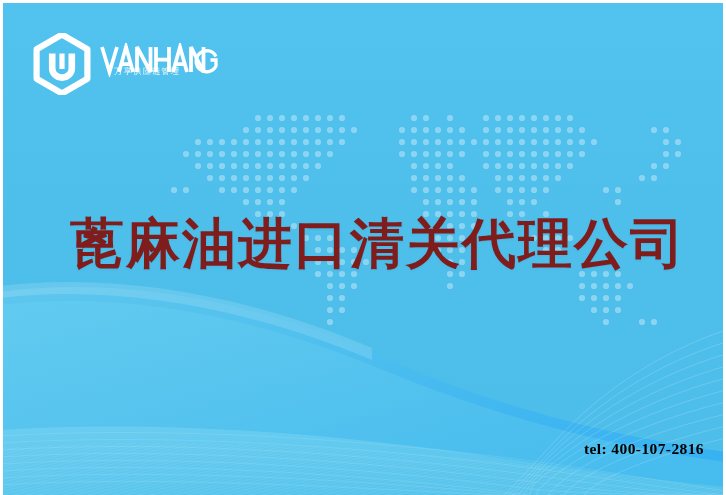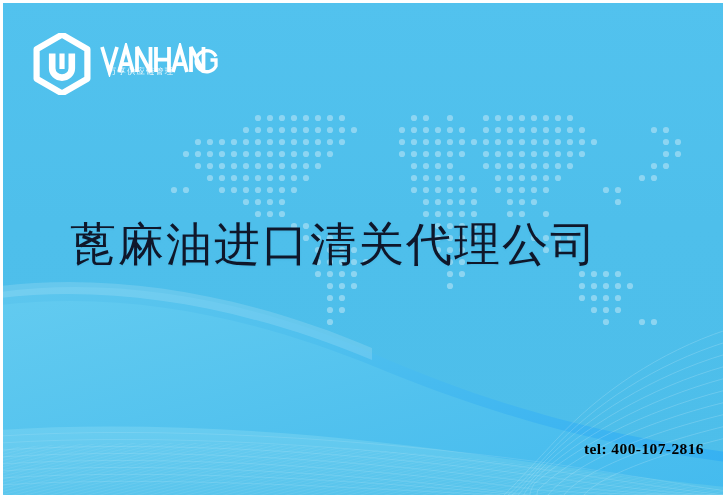--- a/index.html
+++ b/index.html
@@ -51,39 +51,39 @@
   }
   .logo-wordmark {
     position: absolute;
     left: 0;
     top: 1px;
     width: 118px;
     height: 34px;
   }
   .logo-sub {
     position: absolute;
-    left: 8px;
+    left: 14px;
     top: 25px;
     font-size: 8.4px;
     letter-spacing: 1.1px;
     color: #ffffff;
     opacity: .93;
     line-height: 1;
     font-family: "DejaVu Sans", sans-serif;
     white-space: nowrap;
   }
   
   .headline {
     position: absolute;
     left: 70px;
     top: 213px;
-    font-size: 46px;
+    font-size: 54px;
     line-height: 62px;
-    color: #0f172a;
-    font-weight: normal;
+    color: #7f1d1d;
+    font-weight: bold;
     letter-spacing: 2px;
     white-space: nowrap;
     font-family: "DejaVu Sans", sans-serif;
     text-shadow: 0 1px 2px rgba(40,140,190,.18);
   }
   
   .tel {
     position: absolute;
     right: 22px;
     top: 441px;

